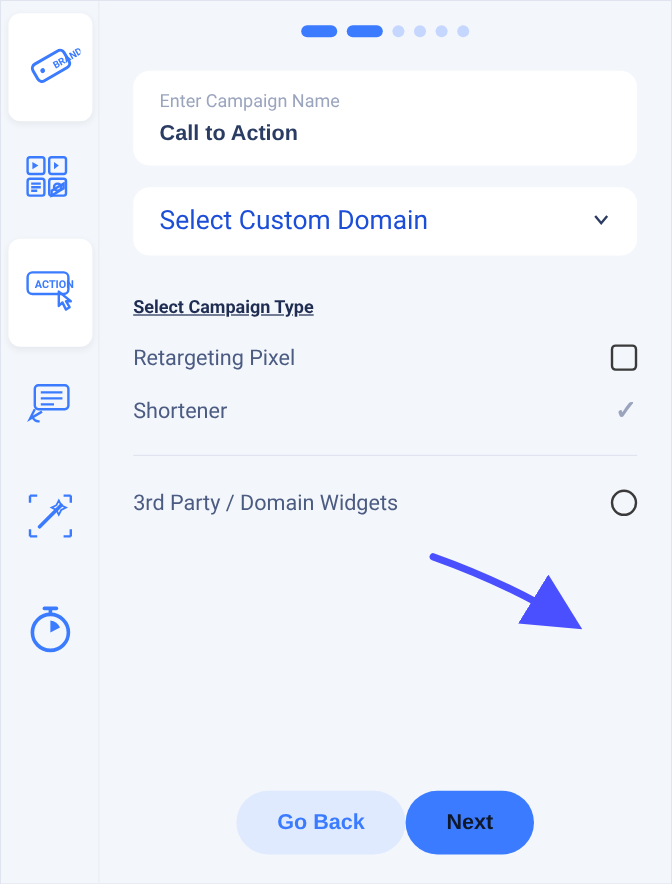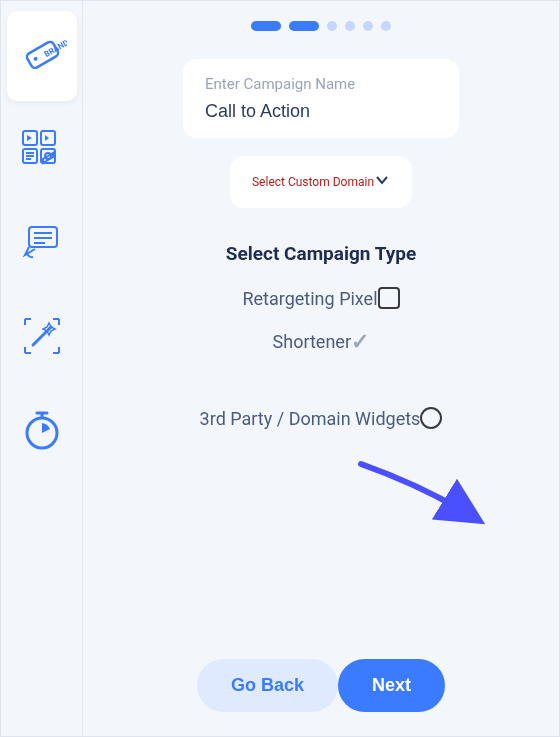--- a/index.html
+++ b/index.html
@@ -75,40 +75,41 @@
     margin-bottom: 18px;
   }
   .card-label {
     color: #9aa4bd;
     font-size: 15px;
     margin-bottom: 8px;
   }
   .card-value {
     color: #2b3c63;
     font-size: 18px;
-    font-weight: 400;
+    font-weight: 700;
     border: none;
     outline: none;
     width: 100%;
     background: transparent;
   }
   .select-row {
     display: flex;
     align-items: center;
     justify-content: space-between;
   }
   .select-text {
-    color: #b91c1c;
-    font-size: 12px;
+    color: #1d4ed8;
+    font-size: 22px;
   }
   .section-title {
     color: #1f2d52;
     font-weight: 700;
-    font-size: 19px;
+    font-size: 15px;
     margin: 16px 0 12px 0;
+    text-decoration: underline;
   }
   .option-row {
     display: flex;
     align-items: center;
     justify-content: space-between;
     padding: 10px 0;
     font-size: 18px;
     color: #4b5b82;
     cursor: pointer;
   }
@@ -130,21 +131,21 @@
     font-size: 18px;
     font-weight: 600;
     cursor: pointer;
   }
   .btn-secondary {
     background: #dfeaff;
     color: #3a7bff;
   }
   .btn-primary {
     background: #3a7bff;
-    color: #ffffff;
+    color: #0f172a;
   }
   .checkbox {
     width: 22px;
     height: 22px;
     border: 2px solid #3a3a3a;
     border-radius: 4px;
     display: inline-block;
   }
   .radio {
     width: 22px;
@@ -169,21 +170,20 @@
     color: #9aa4bd;
     font-size: 22px;
     font-weight: bold;
   }
   .arrow-annotation {
     position: absolute;
     pointer-events: none;
   }
   .content-wrap {
     position: relative;
-    align-items: center;
   }
 </style>
 </head>
 <body>
 
 <div class="app">
   <div class="sidebar">
     <div class="sidebar-item active tall">
       <span>
         <svg width="50" height="50" viewBox="0 0 50 50">
@@ -205,20 +205,29 @@
           <rect x="4" y="24" width="14" height="14" rx="2" fill="none" stroke="#3a7bff" stroke-width="2"></rect>
           <line x1="7" y1="28" x2="15" y2="28" stroke="#3a7bff" stroke-width="2"></line>
           <line x1="7" y1="31" x2="15" y2="31" stroke="#3a7bff" stroke-width="2"></line>
           <line x1="7" y1="34" x2="12" y2="34" stroke="#3a7bff" stroke-width="2"></line>
           <path d="M24 38 l10 -6 v-4 l-10 6 z" fill="none" stroke="#3a7bff" stroke-width="2"></path>
           <rect x="22" y="24" width="14" height="14" rx="2" fill="none" stroke="#3a7bff" stroke-width="2"></rect>
           <circle cx="29" cy="31" r="3" fill="none" stroke="#3a7bff" stroke-width="2"></circle>
         </svg>
       </span>
     </div>
+    <div class="sidebar-item active tall">
+      <span>
+        <svg width="50" height="50" viewBox="0 0 50 50">
+          <rect x="6" y="10" width="34" height="18" rx="4" fill="none" stroke="#3a7bff" stroke-width="2"></rect>
+          <text x="12" y="23" font-size="9" fill="#3a7bff" font-weight="bold">ACTION</text>
+          <path d="M32 26 l0 12 l3 -3 l3 6 l3 -2 l-3 -5 l4 0 z" fill="none" stroke="#3a7bff" stroke-width="2" stroke-linejoin="round"></path>
+        </svg>
+      </span>
+    </div>
     <div class="sidebar-item tall">
       <span>
         <svg width="46" height="46" viewBox="0 0 46 46">
           <rect x="10" y="8" width="28" height="20" rx="3" fill="none" stroke="#3a7bff" stroke-width="2"></rect>
           <line x1="15" y1="14" x2="33" y2="14" stroke="#3a7bff" stroke-width="2"></line>
           <line x1="15" y1="19" x2="33" y2="19" stroke="#3a7bff" stroke-width="2"></line>
           <line x1="15" y1="24" x2="26" y2="24" stroke="#3a7bff" stroke-width="2"></line>
           <path d="M10 28 l-4 8 l10 -6" fill="none" stroke="#3a7bff" stroke-width="2"></path>
           <path d="M8 34 a5 5 0 0 0 6 4" fill="none" stroke="#3a7bff" stroke-width="2"></path>
         </svg>

